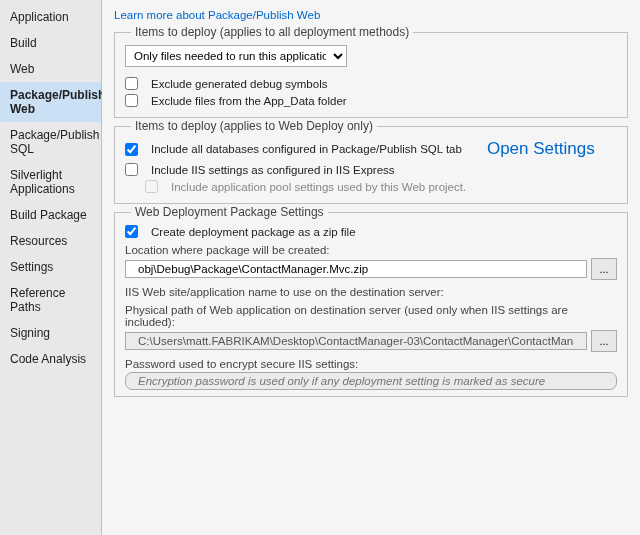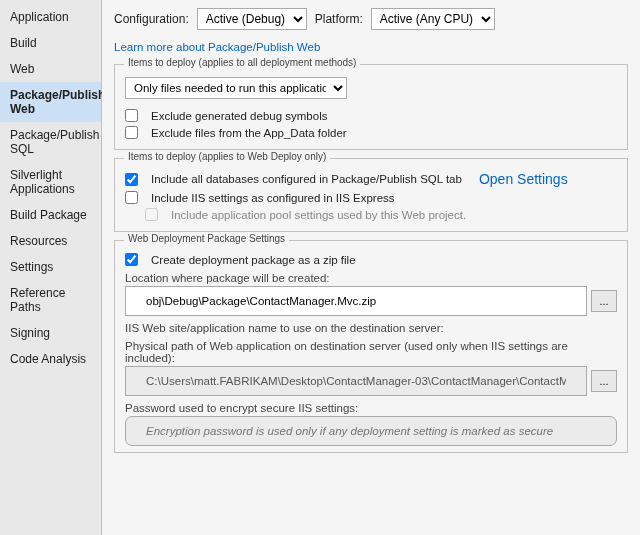--- a/index.html
+++ b/index.html
@@ -69,24 +69,24 @@
     .group-box {
       border: 1px solid #c0c0c0;
       background: #f5f5f5;
       margin: 8px 0;
       padding: 6px 10px;
       position: relative;
     }
     .group-box-title {
       position: absolute;
       top: -8px;
-      left: 9px;
+      left: 16px;
       background: #f5f5f5;
       padding: 0 4px;
-      font-size: 10px;
+      font-size: 12px;
       color: #444;
     }
     .checkbox-row {
       display: flex;
       align-items: center;
       gap: 13px;
       margin: 4px 0;
       font-size: 11.5px;
       color: #222;
     }
@@ -101,41 +101,41 @@
       font-size: 11.5px;
       border: 1px solid #aaa;
       background: white;
       padding: 0 4px;
       width: 222px;
       margin-bottom: 6px;
     }
     .open-settings-link {
       color: #0066cc;
       text-decoration: none;
-      font-size: 14px;
-      margin-left: 4px;
+      font-size: 17px;
+      margin-left: 12px;
     }
     .field-label {
       font-size: 11.5px;
       color: #444;
       margin-top: 6px;
       margin-bottom: 2px;
     }
     .text-input-row {
       display: flex;
       align-items: center;
       gap: 4px;
     }
     .text-input {
       flex: 1;
-      height: 30px;
+      height: 18px;
       font-size: 11.5px;
       border: 1px solid #aaa;
       background: white;
-      padding: 0 20px;
+      padding: 0 12px;
     }
     .text-input.readonly {
       background: #ebebeb;
       color: #555;
     }
     .text-input.placeholder-style {
       background: #ebebeb;
       color: #888;
       font-style: italic;
       border-radius: 7px;
@@ -172,30 +172,20 @@
   <div class="sidebar-item">Resources</div>
   <div class="sidebar-item">Settings</div>
   <div class="sidebar-item">Reference Paths</div>
   <div class="sidebar-item">Signing</div>
   <div class="sidebar-item">Code Analysis</div>
 </div>
 
 <div id="main">
 
   
-  <div class="config-row">
-    <span class="config-label">Configuration:</span>
-    <select class="config-select">
-      <option>Active (Debug)</option>
-    </select>
-    <span class="config-label">Platform:</span>
-    <select class="config-select">
-      <option>Active (Any CPU)</option>
-    </select>
-  </div>
 
   
   <a href="#" class="section-link">Learn more about Package/Publish Web</a>
 
   
   <div class="group-box" style="margin-top:10px;">
     <span class="group-box-title">Items to deploy (applies to all deployment methods)</span>
     <div style="margin-top:6px;">
       <select class="deploy-select">
         <option>Only files needed to run this application</option>

